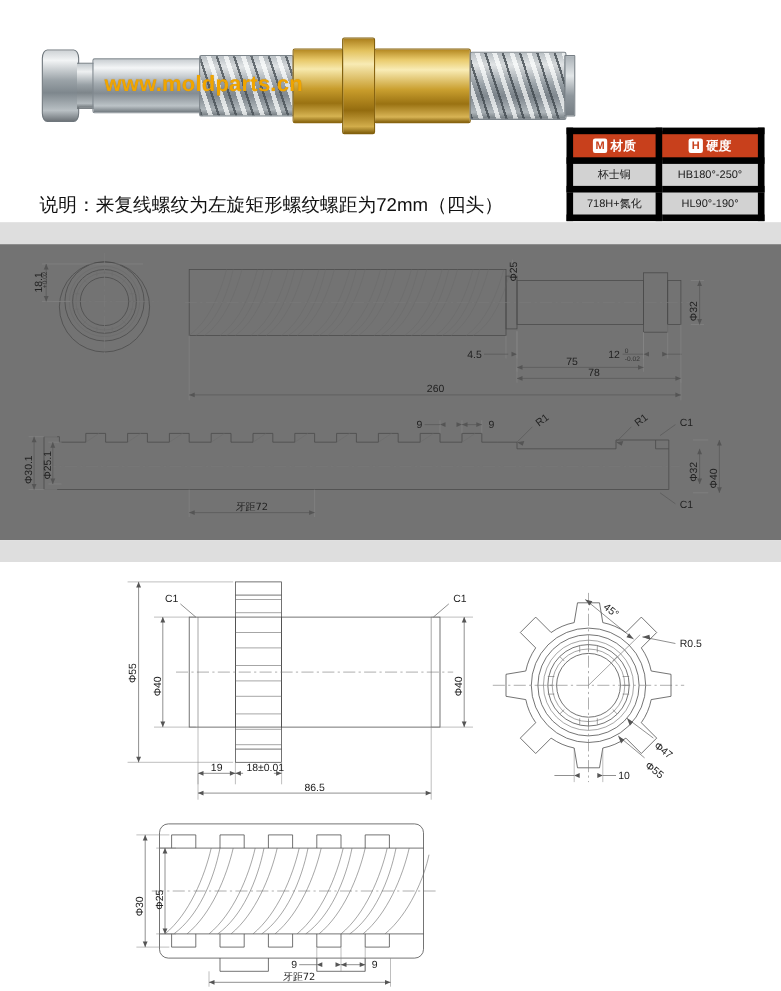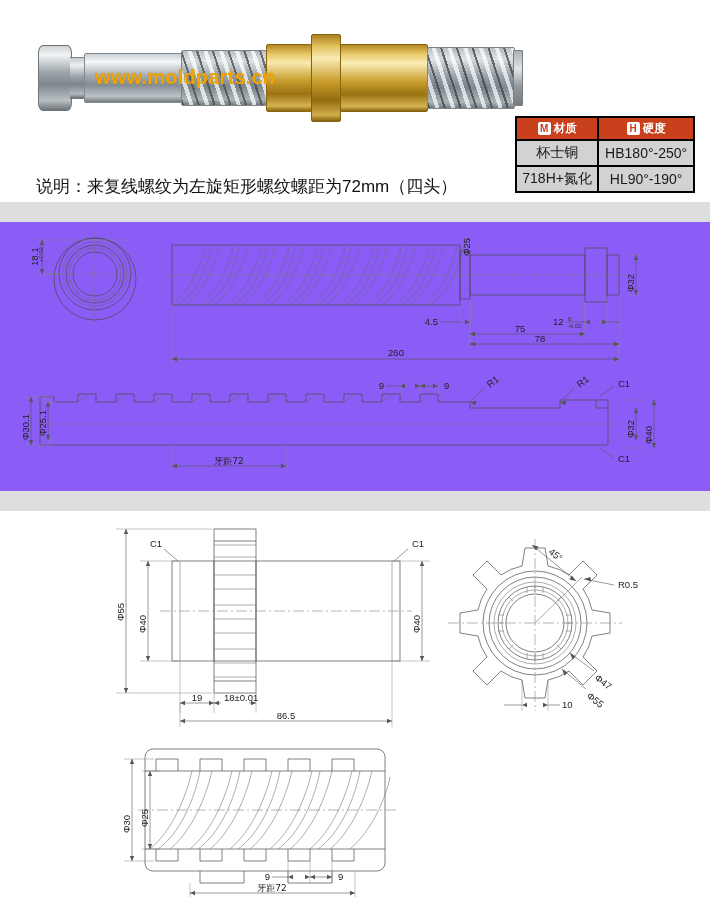--- a/index.html
+++ b/index.html
@@ -76,43 +76,43 @@
     color:#f0a500; text-shadow:0 0 1px rgba(140,90,0,.5);
     font-family:"Liberation Sans", sans-serif;
     white-space:nowrap;
   }
 
   
   #material-table {
     position:absolute; left:515px; top:116px; width:180px;
     border-collapse:collapse; font-size:11.5px;
   }
-  #material-table td { border:2px solid #000000; text-align:center; padding:3px 2px; height:20px; }
+  #material-table td { border:6px solid #000000; text-align:center; padding:3px 2px; height:20px; }
   #material-table .hdr { background:#c8401c; color:#ffffff; font-weight:bold; font-size:11.5px; }
-  #material-table .cell { background:#d2d2d2; color:#1a1a1a; font-size:14px; }
+  #material-table .cell { background:#d2d2d2; color:#1a1a1a; font-size:10px; }
   .hdr-badge {
     display:inline-block; background:#ffffff; color:#c8401c;
     font-weight:bold; width:13px; height:13px; line-height:13px;
     border-radius:2px; font-size:10px; margin-right:3px; text-align:center;
     vertical-align:middle;
   }
   .hdr-text { vertical-align:middle; }
 
   #desc-note {
     position:absolute; left:36px; top:175px;
     font-size:17px; color:#111; white-space:nowrap;
   }
 
   
   .divider { position:absolute; left:0; width:710px; height:20px; background:#dedede; }
   #divider-1 { top:202px; }
   #divider-2 { top:491px; }
 
   
-  #section-drawing-1 { position:absolute; left:0; top:222px; width:710px; height:269px; background:#8b5cf6; }
+  #section-drawing-1 { position:absolute; left:0; top:222px; width:710px; height:269px; background:#737373; }
   #section-drawing-2 { position:absolute; left:0; top:511px; width:710px; height:390px; background:#fff; }
 
   svg.draw { display:block; }
   .ln   { stroke:#4a4a4a; stroke-width:.7; fill:none; }
   .ln-t { stroke:#6a6a6a; stroke-width:.55; fill:none; }
   .ctr  { stroke:#7a7a7a; stroke-width:.55; fill:none; stroke-dasharray:11,3,2,3; }
   .dim  { stroke:#555; stroke-width:.6; fill:none; }
   .ext  { stroke:#888; stroke-width:.5; fill:none; }
   .lead { stroke:#555; stroke-width:.6; fill:none; }
   .dtxt { font-family:"Liberation Sans", sans-serif; font-size:9.5px; fill:#222; }

